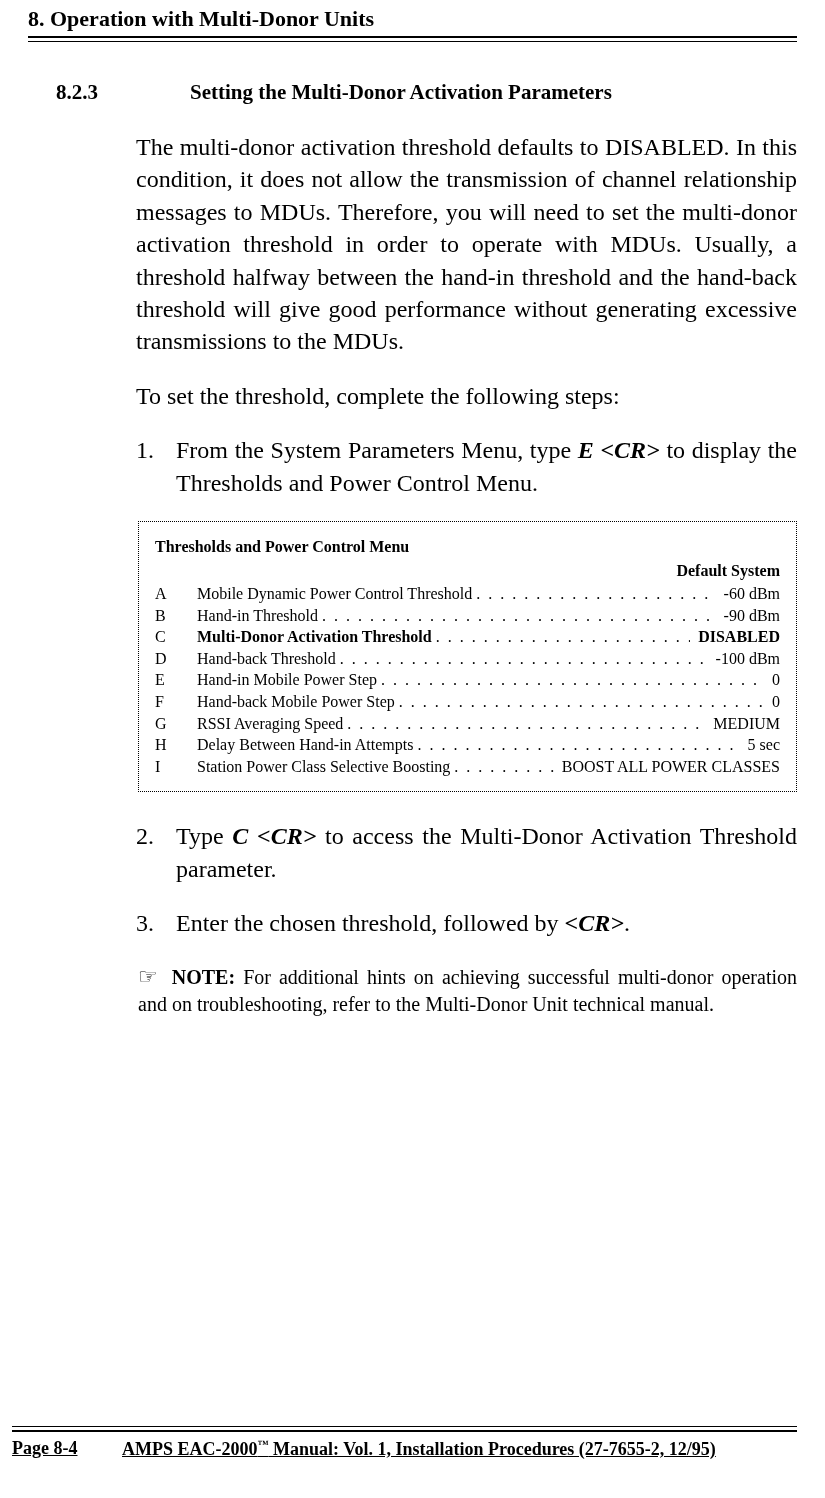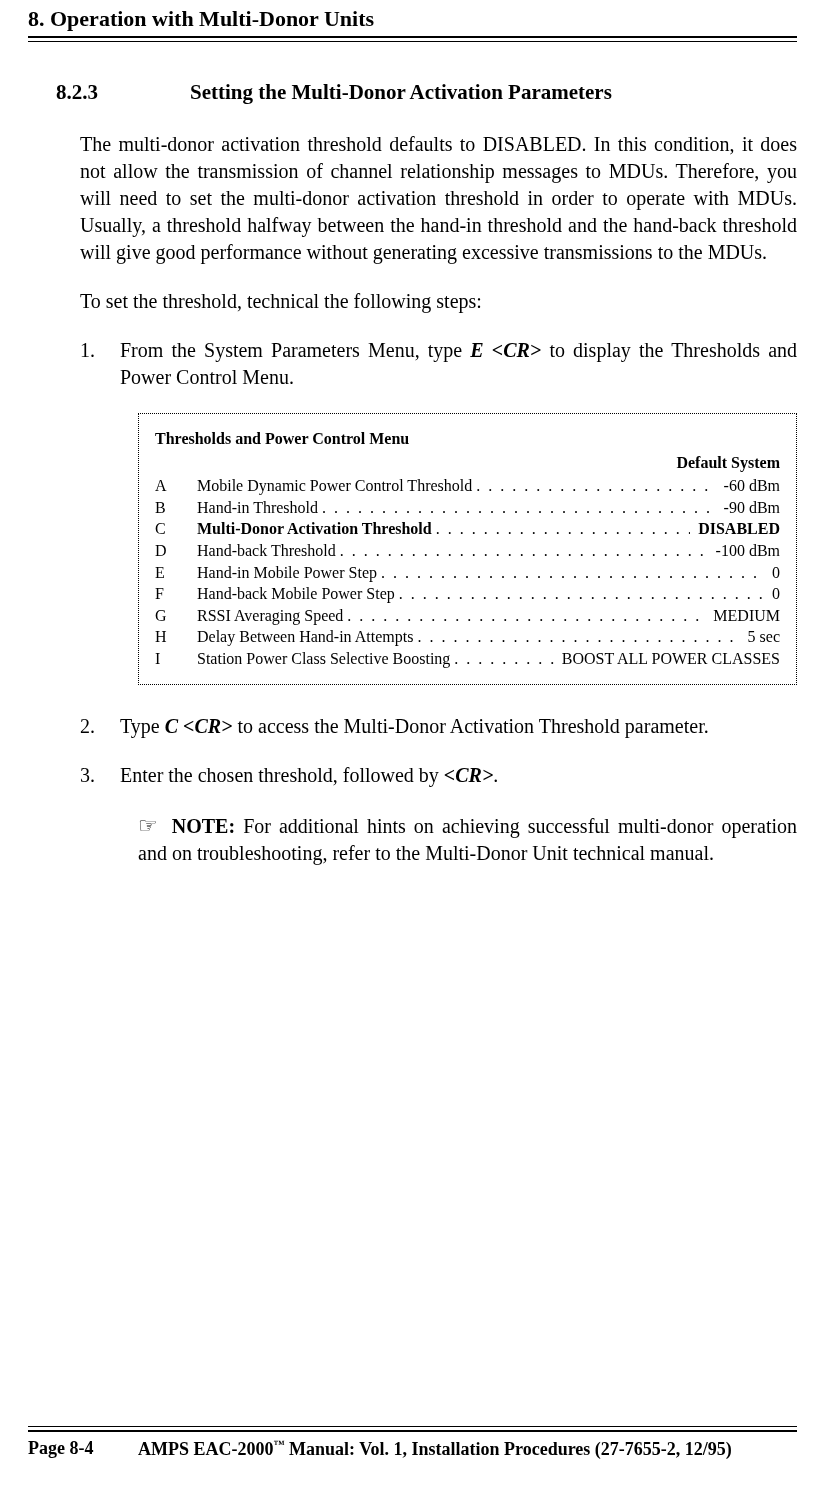--- a/index.html
+++ b/index.html
@@ -39,23 +39,23 @@
   .section-num {
     font-weight: bold;
     font-size: 21px;
     width: 98px;
   }
   .section-title {
     font-weight: bold;
     font-size: 21px;
   }
   .body-col {
-    margin-left: 52px;
+    margin-left: 108px;
     margin-right: 0;
-    font-size: 20px;
+    font-size: 24px;
     line-height: 1.35;
   }
   .para {
     margin-bottom: 22px;
     text-align: justify;
   }
   .step-row {
     display: flex;
     margin-bottom: 22px;
     text-align: justify;
@@ -121,23 +121,24 @@
     line-height: 1.35;
     text-align: justify;
   }
   .note-icon {
     font-size: 22px;
     margin-right: 6px;
   }
   .note-label { font-weight: bold; }
   .footer {
     position: absolute;
-    left: 28px;
+    left: 12px;
     right: 28px;
     bottom: 24px;
+    text-decoration: underline;
   }
   .footer-rule {
     border-top: 1px solid #000;
     border-bottom: 2px solid #000;
     height: 3px;
     margin-bottom: 6px;
   }
   .footer-line {
     font-weight: bold;
     font-size: 18px;
@@ -154,21 +155,21 @@
   <div class="chapter-header">8.  Operation with Multi-Donor Units</div>
   <div class="double-rule"></div>
 
   <div class="section-row">
     <div class="section-num">8.2.3</div>
     <div class="section-title">Setting the Multi-Donor Activation Parameters</div>
   </div>
 
   <div class="body-col">
     <div class="para">The multi-donor activation threshold defaults to DISABLED.  In this condition, it does not allow the transmission of channel relationship messages to MDUs.  Therefore, you will need to set the multi-donor activation threshold in order to operate with MDUs.  Usually, a threshold halfway between the hand-in threshold and the hand-back threshold will give good performance without generating excessive transmissions to the MDUs.</div>
-    <div class="para">To set the threshold, technical the following steps:</div>
+    <div class="para">To set the threshold, complete the following steps:</div>
 
     <div class="step-row">
       <div class="step-num">1.</div>
       <div class="step-text">
         <span>From the System Parameters Menu, type </span><span class="cmd">E &lt;CR&gt;</span><span> to display the Thresholds and Power Control Menu.</span>
       </div>
     </div>
   </div>
 
   <div class="menu-box">

